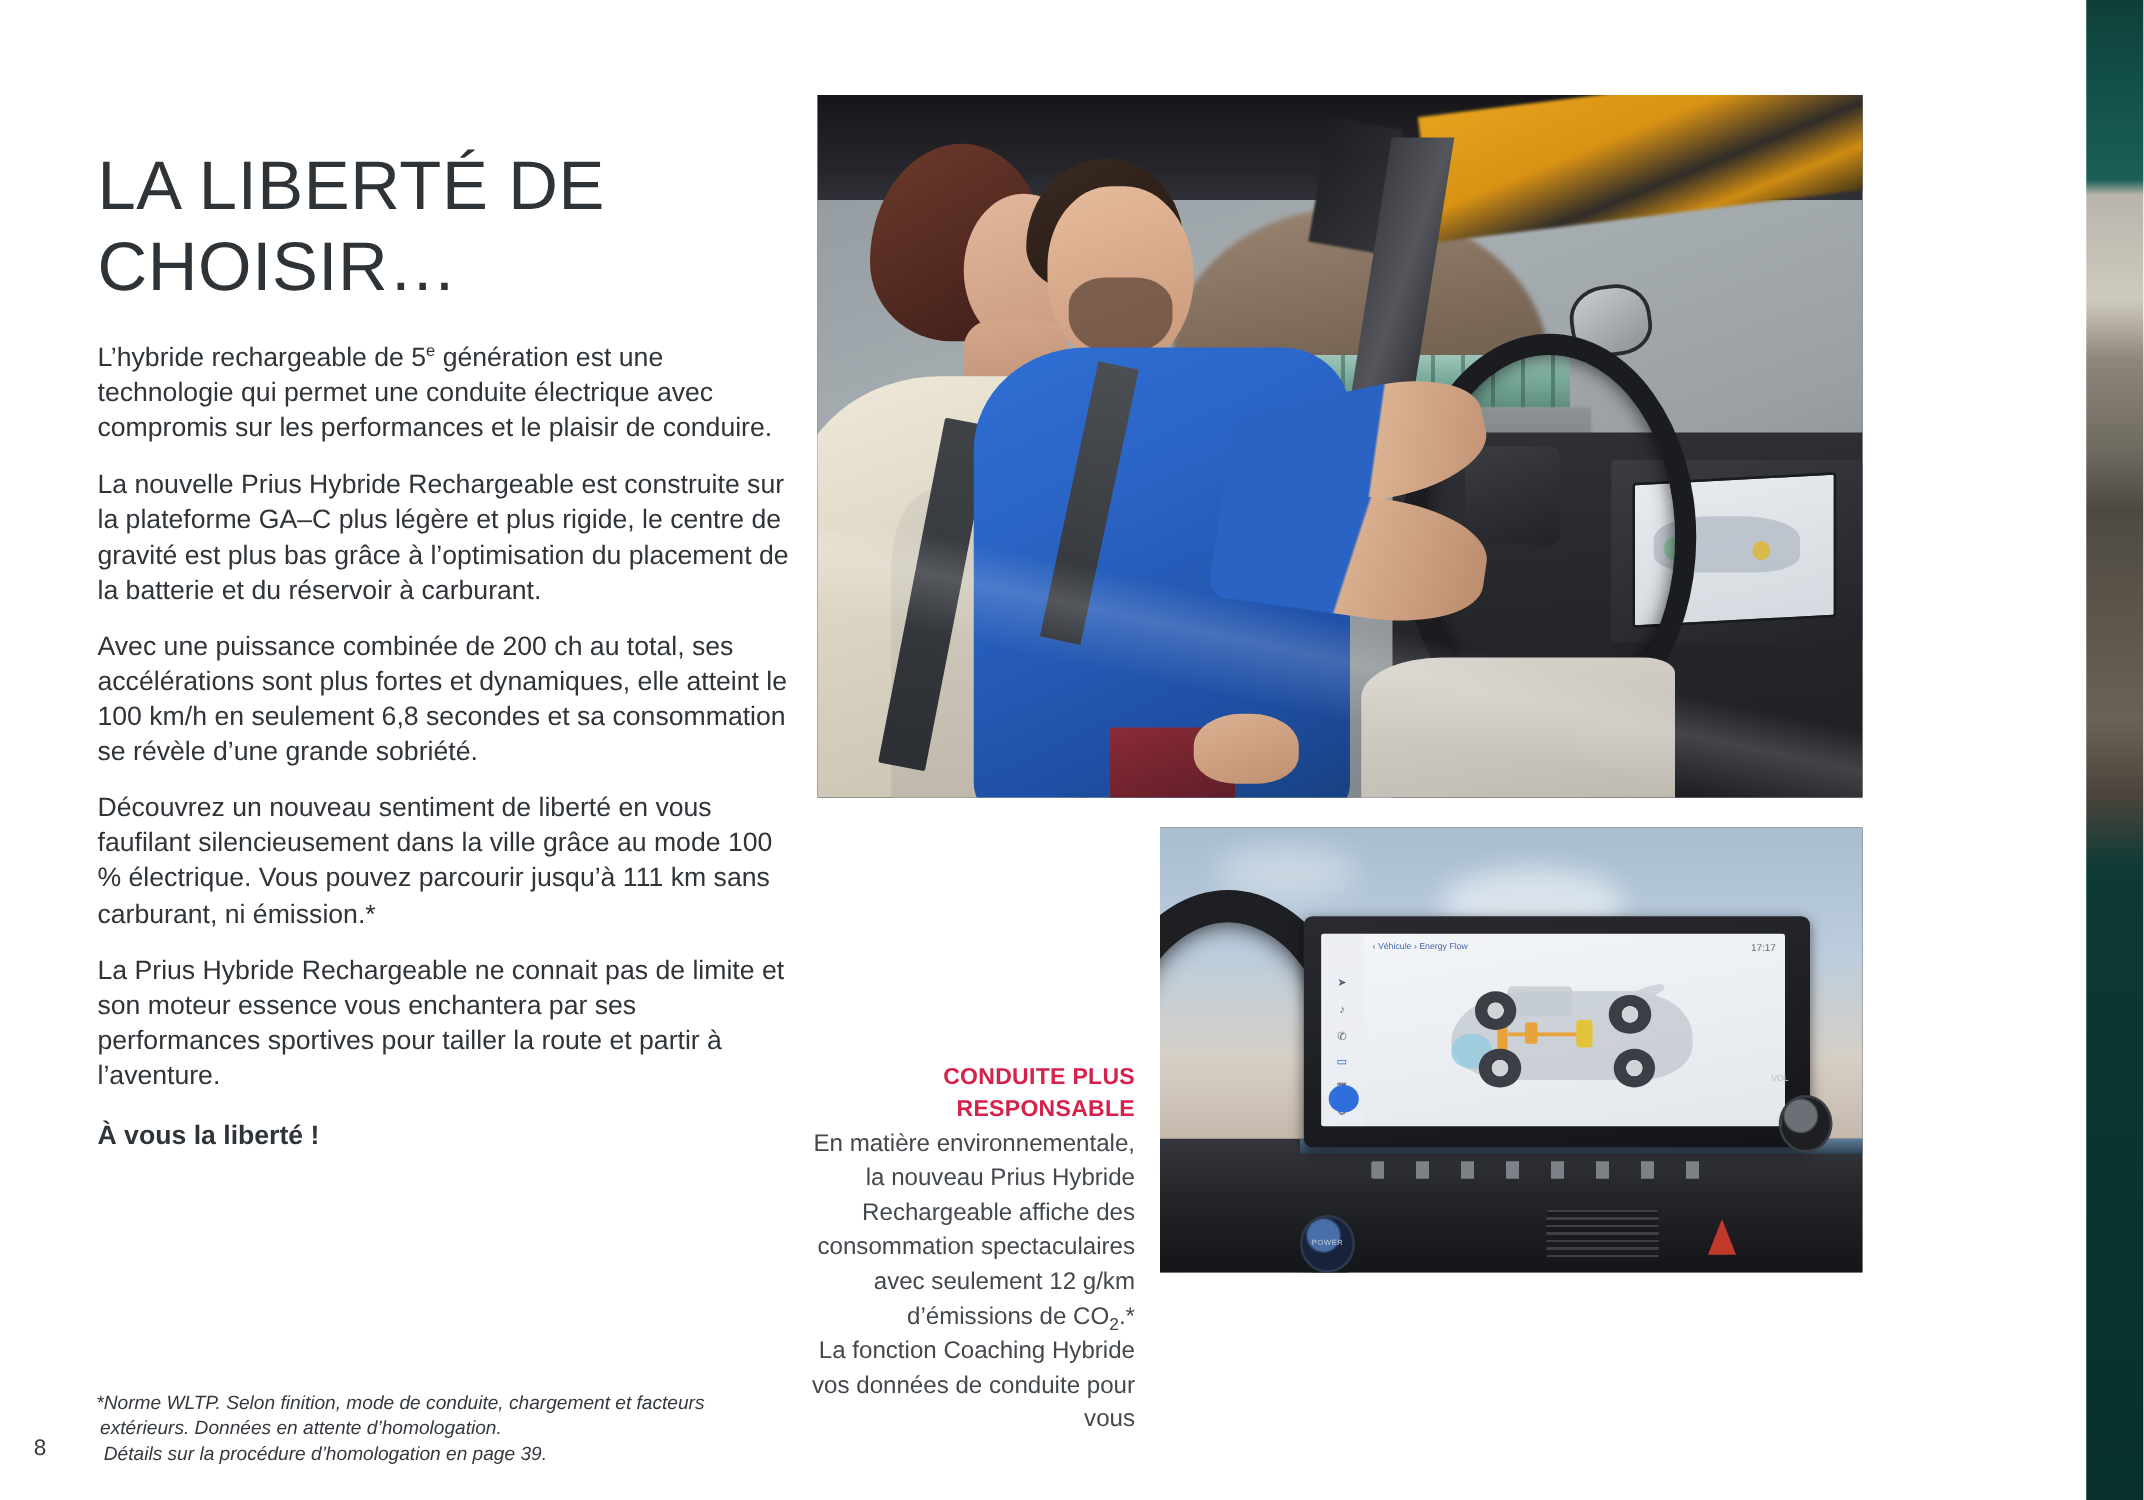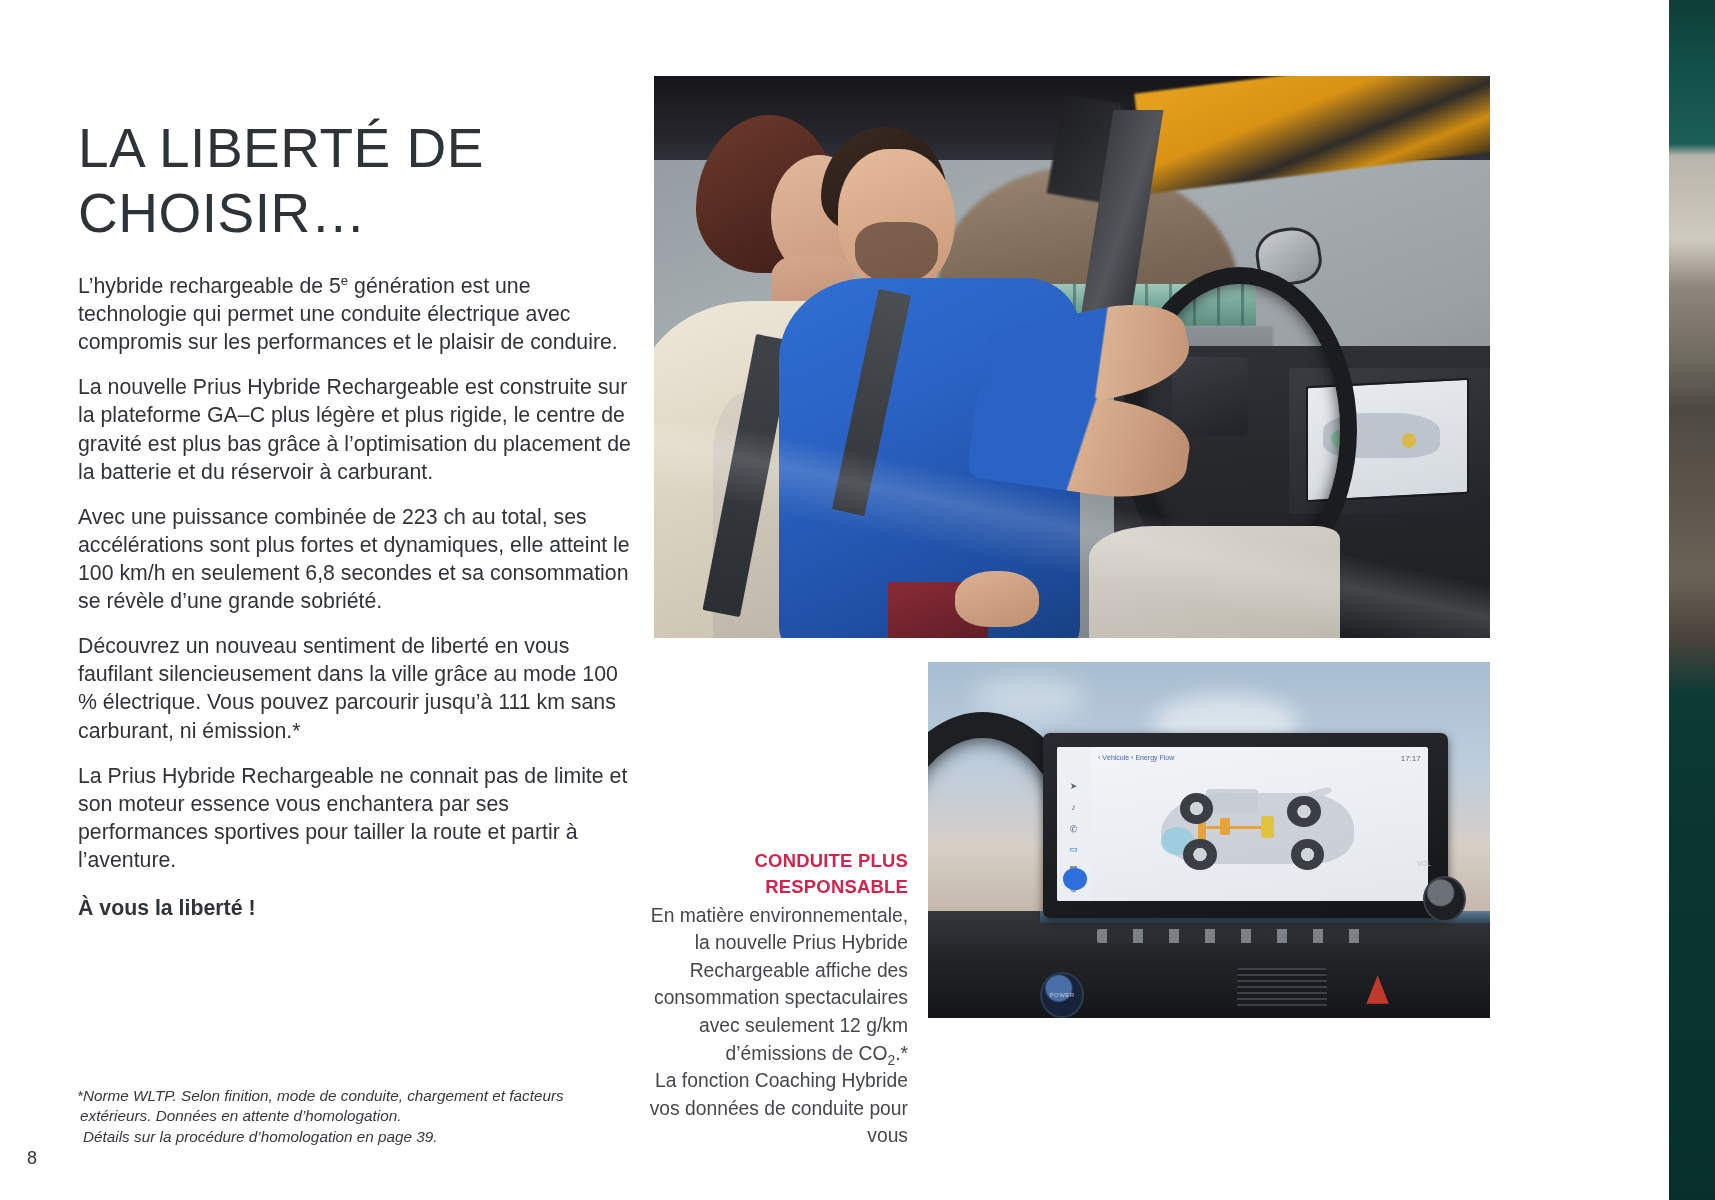--- a/index.html
+++ b/index.html
@@ -58,21 +58,21 @@
   .sup {
     font-size: 0.62em;
     vertical-align: super;
     line-height: 0;
   }
 
   
   .footnote {
     position: absolute;
     left: 77px;
-    top: 1086px;
+    top: 1113px;
     width: 560px;
     font-size: 15.3px;
     line-height: 1.33;
     font-style: italic;
     color: #34393e;
   }
   .footnote .l2 { padding-left: 3px; }
   .footnote .l3 { padding-left: 6px; }
 
   .page-number {
@@ -525,41 +525,41 @@
   <div class="headline">LA LIBERTÉ DE
 CHOISIR…</div>
 
   <div class="body-col">
 
     <p><span>L’hybride rechargeable de 5</span><span class="sup">e</span><span> génération est une technologie qui permet une conduite électrique avec compromis sur les performances et le plaisir de conduire.</span></p>
 
     <p>La nouvelle Prius Hybride Rechargeable est construite sur la plateforme GA–C plus légère et plus rigide, le centre de gravité est plus bas grâce à l’optimisation du placement de la batterie et du réservoir à carburant.</p>
 
 
-    <p>Avec une puissance combinée de 223 ch au total, ses accélérations sont plus fortes et dynamiques, elle atteint le 100 km/h en seulement 6,8 secondes et sa consommation se révèle d’une grande sobriété.</p>
+    <p>Avec une puissance combinée de 200 ch au total, ses accélérations sont plus fortes et dynamiques, elle atteint le 100 km/h en seulement 6,8 secondes et sa consommation se révèle d’une grande sobriété.</p>
 
     <p>Découvrez un nouveau sentiment de liberté en vous faufilant silencieusement dans la ville grâce au mode 100 % électrique. Vous pouvez parcourir jusqu’à 111 km sans carburant, ni émission.*</p>
 
     <p class="tight">La Prius Hybride Rechargeable ne connait pas de limite et son moteur essence vous enchantera par ses performances sportives pour tailler la route et partir à l’aventure.</p>
 
     <p class="bold">À vous la liberté !</p>
   </div>
 
   <div class="footnote">
     <div class="l1">*Norme WLTP. Selon finition, mode de conduite, chargement et facteurs</div>
     <div class="l2">extérieurs. Données en attente d’homologation.</div>
     <div class="l3">Détails sur la procédure d’homologation en page 39.</div>
   </div>
 
   <div class="page-number">8</div>
 
   <div class="caption">
     <span class="cap-title">CONDUITE PLUS RESPONSABLE</span>
     <span class="cap-body">En matière environnementale,</span>
-    <span class="cap-body">la nouvelle Prius Hybride</span>
+    <span class="cap-body">la nouveau Prius Hybride</span>
     <span class="cap-body">Rechargeable affiche des</span>
     <span class="cap-body">consommation spectaculaires</span>
     <span class="cap-body">avec seulement 12 g/km</span>
     <span class="cap-body"><span>d’émissions de CO</span><span class="sub">2</span><span>.*</span></span>
     <span class="cap-body">La fonction Coaching Hybride</span>
     <span class="cap-body">vos données de conduite pour vous</span>
 
   </div>
 
   <div class="photo-top">

